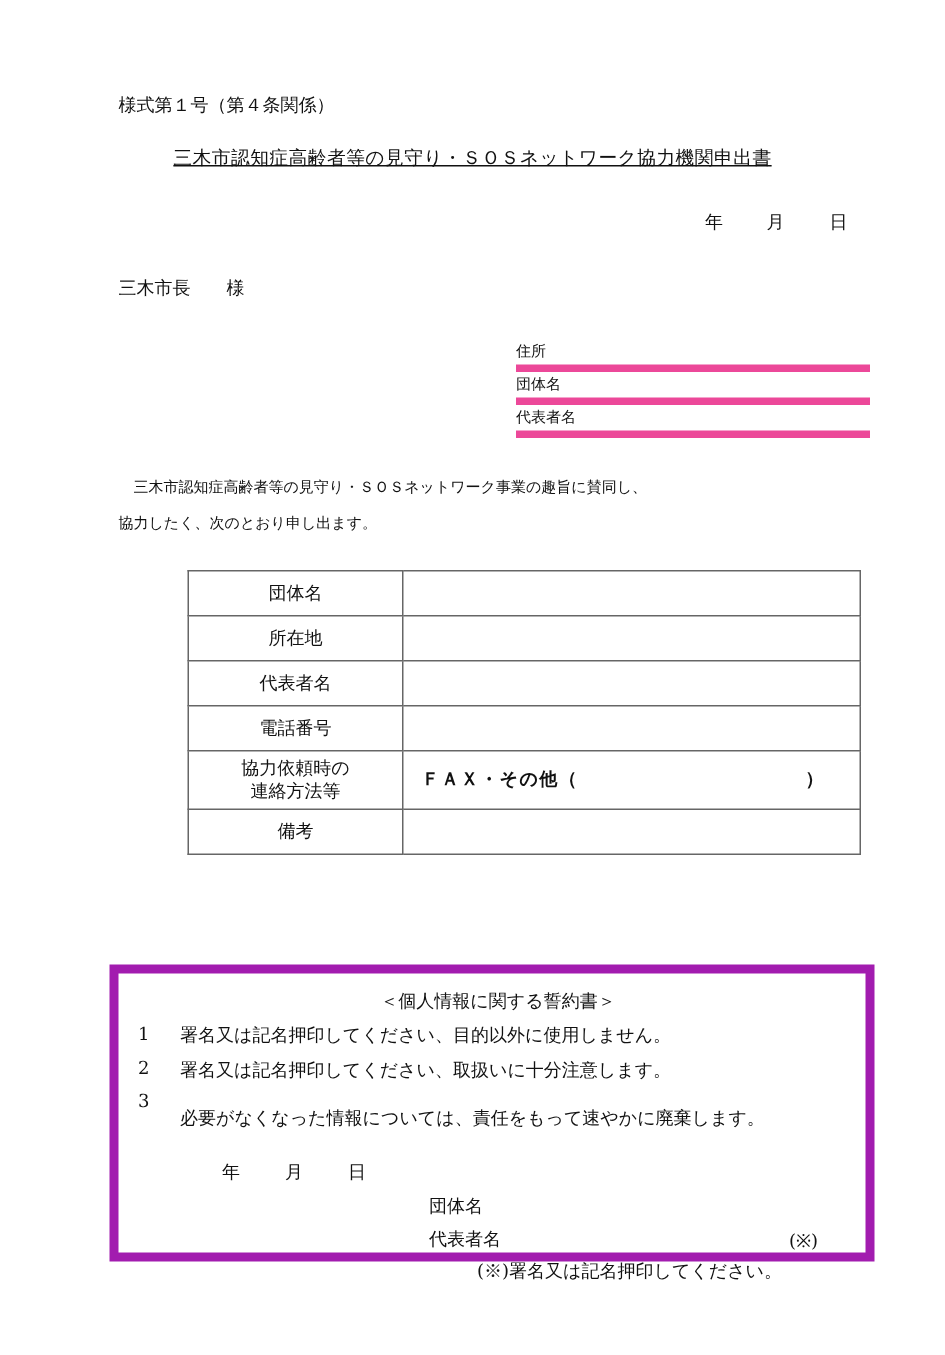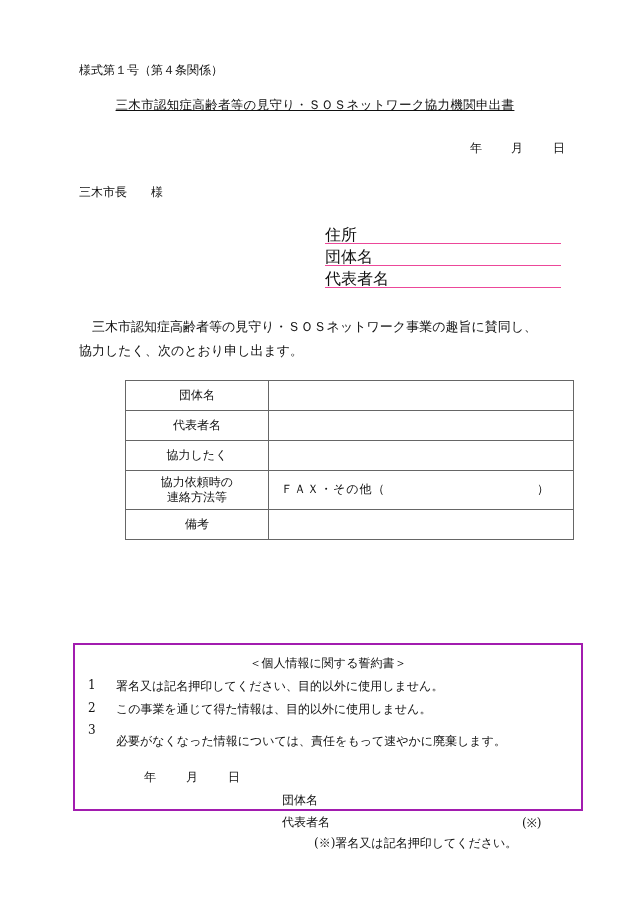--- a/index.html
+++ b/index.html
@@ -3,27 +3,27 @@
 <meta charset="utf-8">
 <style>
   html, body { margin:0; padding:0; }
   body { width:630px; height:903px; background:#fff; position:relative; overflow:hidden;
          font-family:"DejaVu Serif","Liberation Serif",serif; color:#111; font-size:12px; }
   .abs { position:absolute; white-space:nowrap; }
   .form-no { left:79px; top:52px; font-size:12px;margin-top:10px; }
   .title { left:0; width:630px; text-align:center; top:97px; font-size:12.5px; letter-spacing:0.3px;text-decoration:underline; }
   .date { top:140px; font-size:12px; }
   .addressee { left:79px; top:184px;font-family:Liberation Mono, monospace; }
-  .app-line { left:325px; width:236px; border-bottom:1px solid #ec4899; height:17px; font-size:16px; line-height:17px; }
-  .para { left:79px; font-size:13px; }
+  .app-line { left:344px; width:236px; border-bottom:5px solid #ec4899; height:17px; font-size:10px; line-height:17px; }
+  .para { left:79px; font-size:10px; }
   table.info { position:absolute; left:125px; top:380px; width:449px; border-collapse:collapse; }
   table.info td { border:1px solid #666; height:29px; padding:0; font-size:12px; }
   table.info td.label { width:142px; text-align:center; }
   table.info td.tall { height:38px; line-height:15px; }
-  .pledge { position:absolute; left:73px; top:643px; width:510px; height:168px; border:2px solid #a21caf; box-sizing:border-box; }
+  .pledge { position:absolute; left:73px; top:643px; width:510px; height:198px; border:6px solid #a21caf; box-sizing:border-box; }
   .pledge .abs { font-size:12px; }
 </style>
 </head>
 <body>
 
 <div class="abs form-no">様式第１号（第４条関係）</div>
 <div class="abs title">三木市認知症高齢者等の見守り・ＳＯＳネットワーク協力機関申出書</div>
 
 <span class="abs date" style="left:470px">年</span>
 <span class="abs date" style="left:511px">月</span>
@@ -44,52 +44,56 @@
 <div class="abs para" style="top:318px">　三木市認知症高齢者等の見守り・ＳＯＳネットワーク事業の趣旨に賛同し、</div>
 <div class="abs para" style="top:342px">協力したく、次のとおり申し出ます。</div>
 
 <table class="info">
   <tbody>
       <tr>
     <td class="label">団体名</td>
     <td></td>
   </tr>
   <tr>
+    <td class="label">所在地</td>
+    <td></td>
+  </tr>
+  <tr>
     <td class="label">代表者名</td>
     <td></td>
   </tr>
   <tr>
-    <td class="label">協力したく</td>
+    <td class="label">電話番号</td>
     <td></td>
   </tr>
   <tr>
     <td class="label tall">
       <div>協力依頼時の</div>
       <div>連絡方法等</div>
     </td>
-    <td class="tall" style="position:relative;">
+    <td class="tall" style="position:relative;font-weight:bold;">
       <span style="position:absolute; left:12px; top:11px; letter-spacing:1px;">ＦＡＸ・その他（</span>
       <span style="position:absolute; left:268px; top:11px;">）</span>
     </td>
   </tr>
   <tr>
     <td class="label">備考</td>
     <td></td>
   </tr>
 </tbody>
   </table>
 
 <div class="pledge">
   <div class="abs" style="left:0; width:506px; text-align:center; top:10px;">＜個人情報に関する誓約書＞</div>
 
   <span class="abs" style="left:13px; top:33px;">1</span>
   <span class="abs" style="left:41px; top:33px;">署名又は記名押印してください、目的以外に使用しません。</span>
 
   <span class="abs" style="left:13px; top:56px;">2</span>
-  <span class="abs" style="left:41px; top:56px;">この事業を通じて得た情報は、目的以外に使用しません。</span>
+  <span class="abs" style="left:41px; top:56px;">署名又は記名押印してください、取扱いに十分注意します。</span>
 
   <span class="abs" style="left:13px; top:78px;">3</span>
   <span class="abs" style="left:41px; top:88px;">必要がなくなった情報については、責任をもって速やかに廃棄します。</span>
 
   <span class="abs" style="left:69px; top:124px;">年</span>
   <span class="abs" style="left:111px; top:124px;">月</span>
   <span class="abs" style="left:153px; top:124px;">日</span>
 
   <span class="abs" style="left:207px; top:147px;">団体名</span>
   <span class="abs" style="left:207px; top:169px;">代表者名</span>

